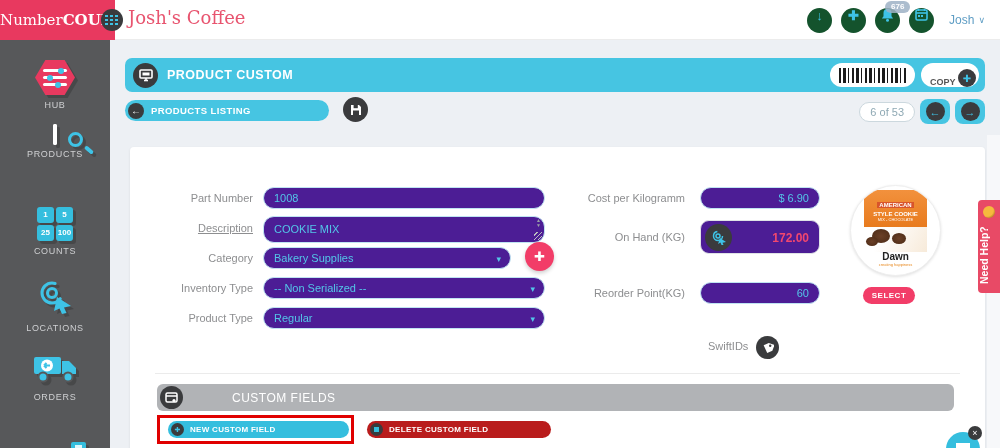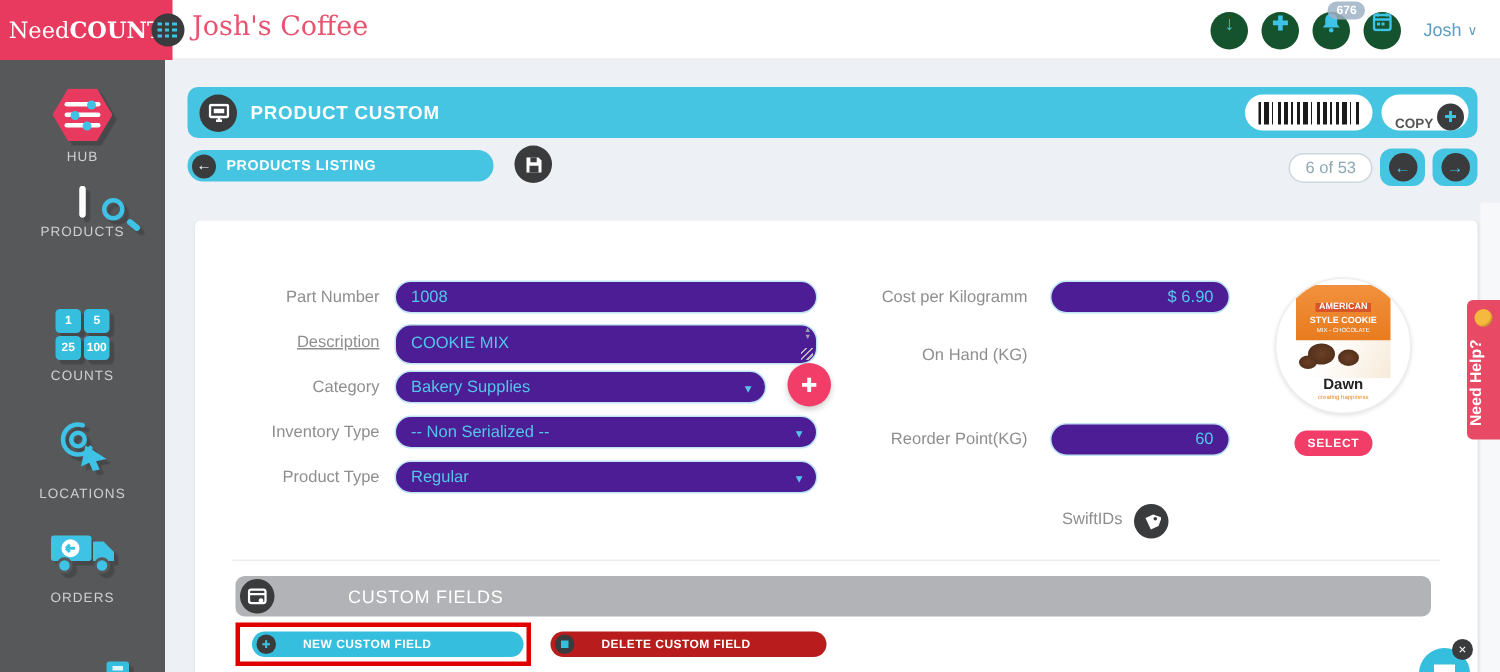--- a/index.html
+++ b/index.html
@@ -98,39 +98,39 @@
   .pkg-brand { font-size:10px; font-weight:bold; color:#222; text-align:center; line-height:10px; }
   .pkg-tag { font-size:4px; color:#e8891f; text-align:center; }
   .select-btn { position:absolute; left:733px; top:140px; width:52px; height:17px; background:#f23d68; border-radius:9px; color:#fff; font-size:8px; font-weight:bold; letter-spacing:.5px; display:flex; align-items:center; justify-content:center; }
 
   
   .cf-divider { position:absolute; left:25px; top:226px; width:805px; border-top:1px solid #ebebeb; }
   .cf-bar { position:absolute; left:27px; top:237px; width:797px; height:27px; background:#b1b3b6; border-radius:6px; display:flex; align-items:center;gap:40px; }
   .cf-ico { width:23px; height:23px; border-radius:50%; background:#3a3b3d; margin-left:3px; display:flex; align-items:center; justify-content:center; }
   .cf-title { color:#fff; font-size:12px; letter-spacing:.5px; margin-left:9px; }
   .annotation-rect { position:absolute; left:27px; top:268px; width:197px; height:29px; border:3px solid #e00000; z-index:5; }
-  .cf-btn { position:absolute; top:274px; height:17px; border-radius:9px; display:flex; align-items:center; gap:18px; padding-left:3px; z-index:6; }
+  .cf-btn { position:absolute; top:274px; height:17px; border-radius:9px; display:flex; align-items:center; gap:6px; padding-left:3px; z-index:6; }
   .cf-btn .dot { width:13px; height:13px; border-radius:50%; background:#3a3b3d; color:#3ec3e6; font-size:7px; display:flex; align-items:center; justify-content:center; }
   .cf-btn .lbl { color:#fff; font-size:8px; font-weight:bold; letter-spacing:.3px; }
   .cf-new { left:38px; width:181px; background:#35bede; }
   .cf-del { left:237px; width:184px; background:#b91c1c; }
   .cf-del .dot span { display:block; width:5px; height:5px; background:#35bede; }
 
   
   .help-tab { position:absolute; right:0; top:200px; width:22px; height:93px; background:#e84a66; border-radius:4px 0 0 4px; z-index:40; }
   .help-emoji { position:absolute; top:6px; left:5px; width:12px; height:12px; border-radius:50%; background:radial-gradient(circle at 35% 35%,#f6b93d 55%,#7a4a12); }
   .help-text { position:absolute; top:22px; left:0; width:22px; height:66px; writing-mode:vertical-rl; transform:rotate(180deg); color:#fff; font-size:10.5px; font-weight:bold; text-align:center; }
   .chat-bubble { position:absolute; left:946px; top:432px; width:34px; height:34px; border-radius:50%; background:#35bede; z-index:40; display:flex; align-items:center; justify-content:center; }
   .chat-close { position:absolute; left:968px; top:426px; width:14px; height:14px; border-radius:50%; background:#3a3b3d; color:#fff; font-size:9px; line-height:14px; text-align:center; z-index:41; }
 </style>
 </head>
 <body>
 
 <div class="topbar">
-  <div class="brand-block"><span>Need</span><span class="brand-bold">COUNT</span></div>
+  <div class="brand-block"><span>Number</span><span class="brand-bold">COUNT</span></div>
   <div class="brand-dot">
       <i></i>
       <i></i>
       <i></i>
     </div>
   <div class="company">Josh's Coffee</div>
   <div class="top-icons">
     <div class="circle-icon">
         <span>↓</span>
       </div>
@@ -303,20 +303,30 @@
       <span>Regular</span>
       <span class="sel-caret">▾</span>
     </div>
 
     <div class="f-label" style="left:435px; top:40px;">Cost per Kilogramm</div>
     <div class="f-field right-val" style="left:570px; top:40px; width:120px; height:22px;">
       <span>$ 6.90</span>
     </div>
 
     <div class="f-label" style="left:435px; top:79px;">On Hand (KG)</div>
+    <div class="f-field onhand-field" style="left:570px; top:73px; width:120px; height:34px;">
+      <span class="onhand-ico">
+        <svg width="16" height="15" viewBox="0 0 16 15">
+          <circle cx="7" cy="6" r="2" fill="none" stroke="#3ec3e6" stroke-width="1.5"></circle>
+          <circle cx="7" cy="6" r="4.5" fill="none" stroke="#3ec3e6" stroke-width="1.5" stroke-dasharray="20 9"></circle>
+          <polygon points="9,8 15,12 11.5,12.7 12.5,15 10.5,15 9.5,12.5 7,14" fill="#3ec3e6"></polygon>
+        </svg>
+      </span>
+      <span class="onhand-val">172.00</span>
+    </div>
 
     <div class="f-label" style="left:435px; top:135px;">Reorder Point(KG)</div>
     <div class="f-field right-val" style="left:570px; top:135px; width:120px; height:22px;">
       <span>60</span>
     </div>
 
     <div class="swift-label" style="left:578px; top:193px;">SwiftIDs</div>
     <div class="tag-circle" style="left:626px; top:189px;">
       <svg width="12" height="12" viewBox="0 0 12 12">
         <path d="M1 5 L5 1 H11 V7 L7 11 Z" fill="#fff" transform="rotate(20 6 6)"></path>

